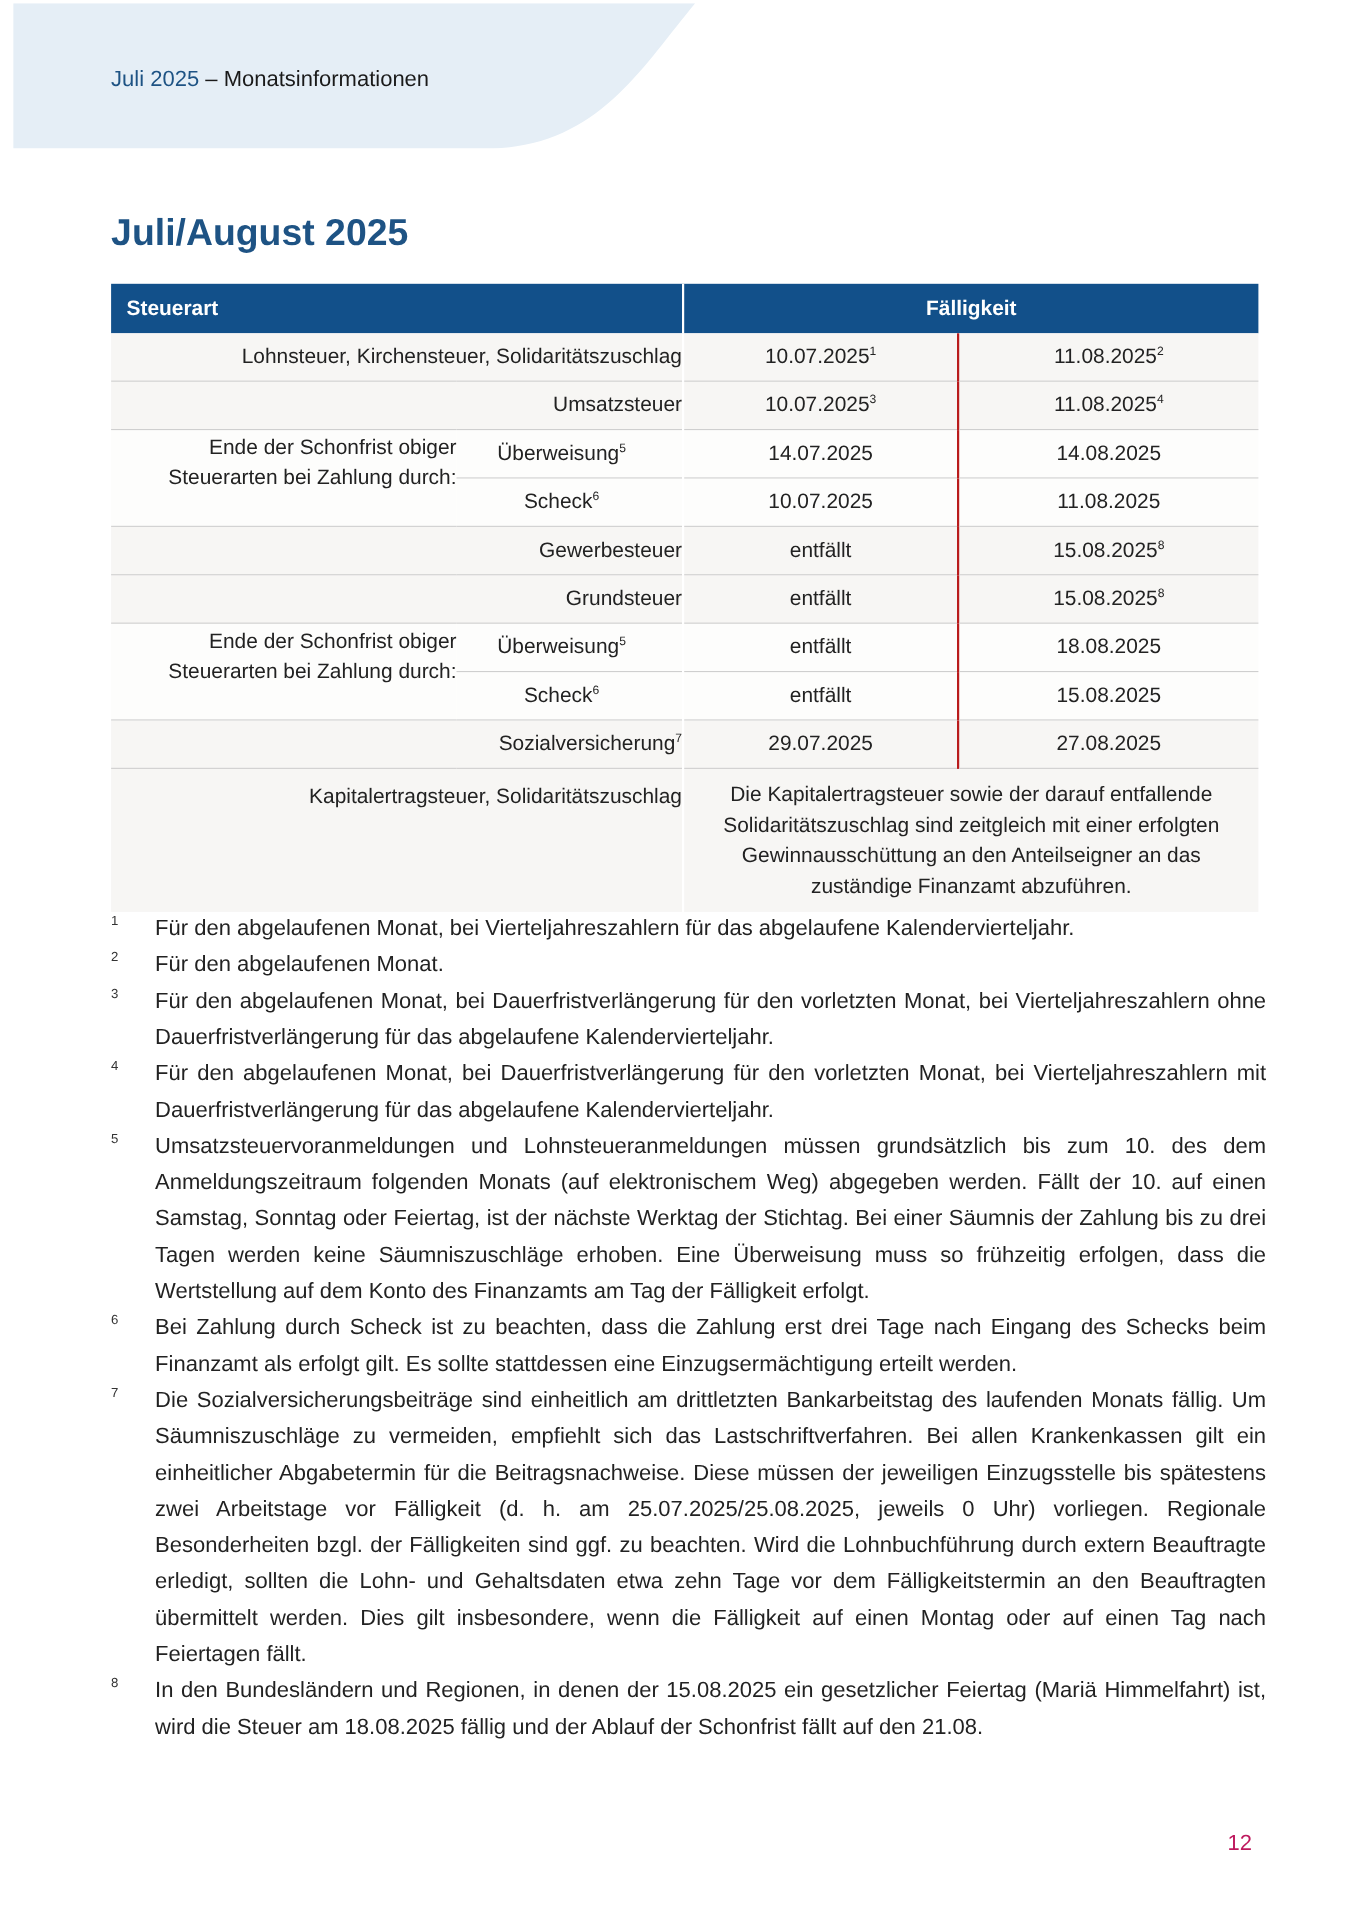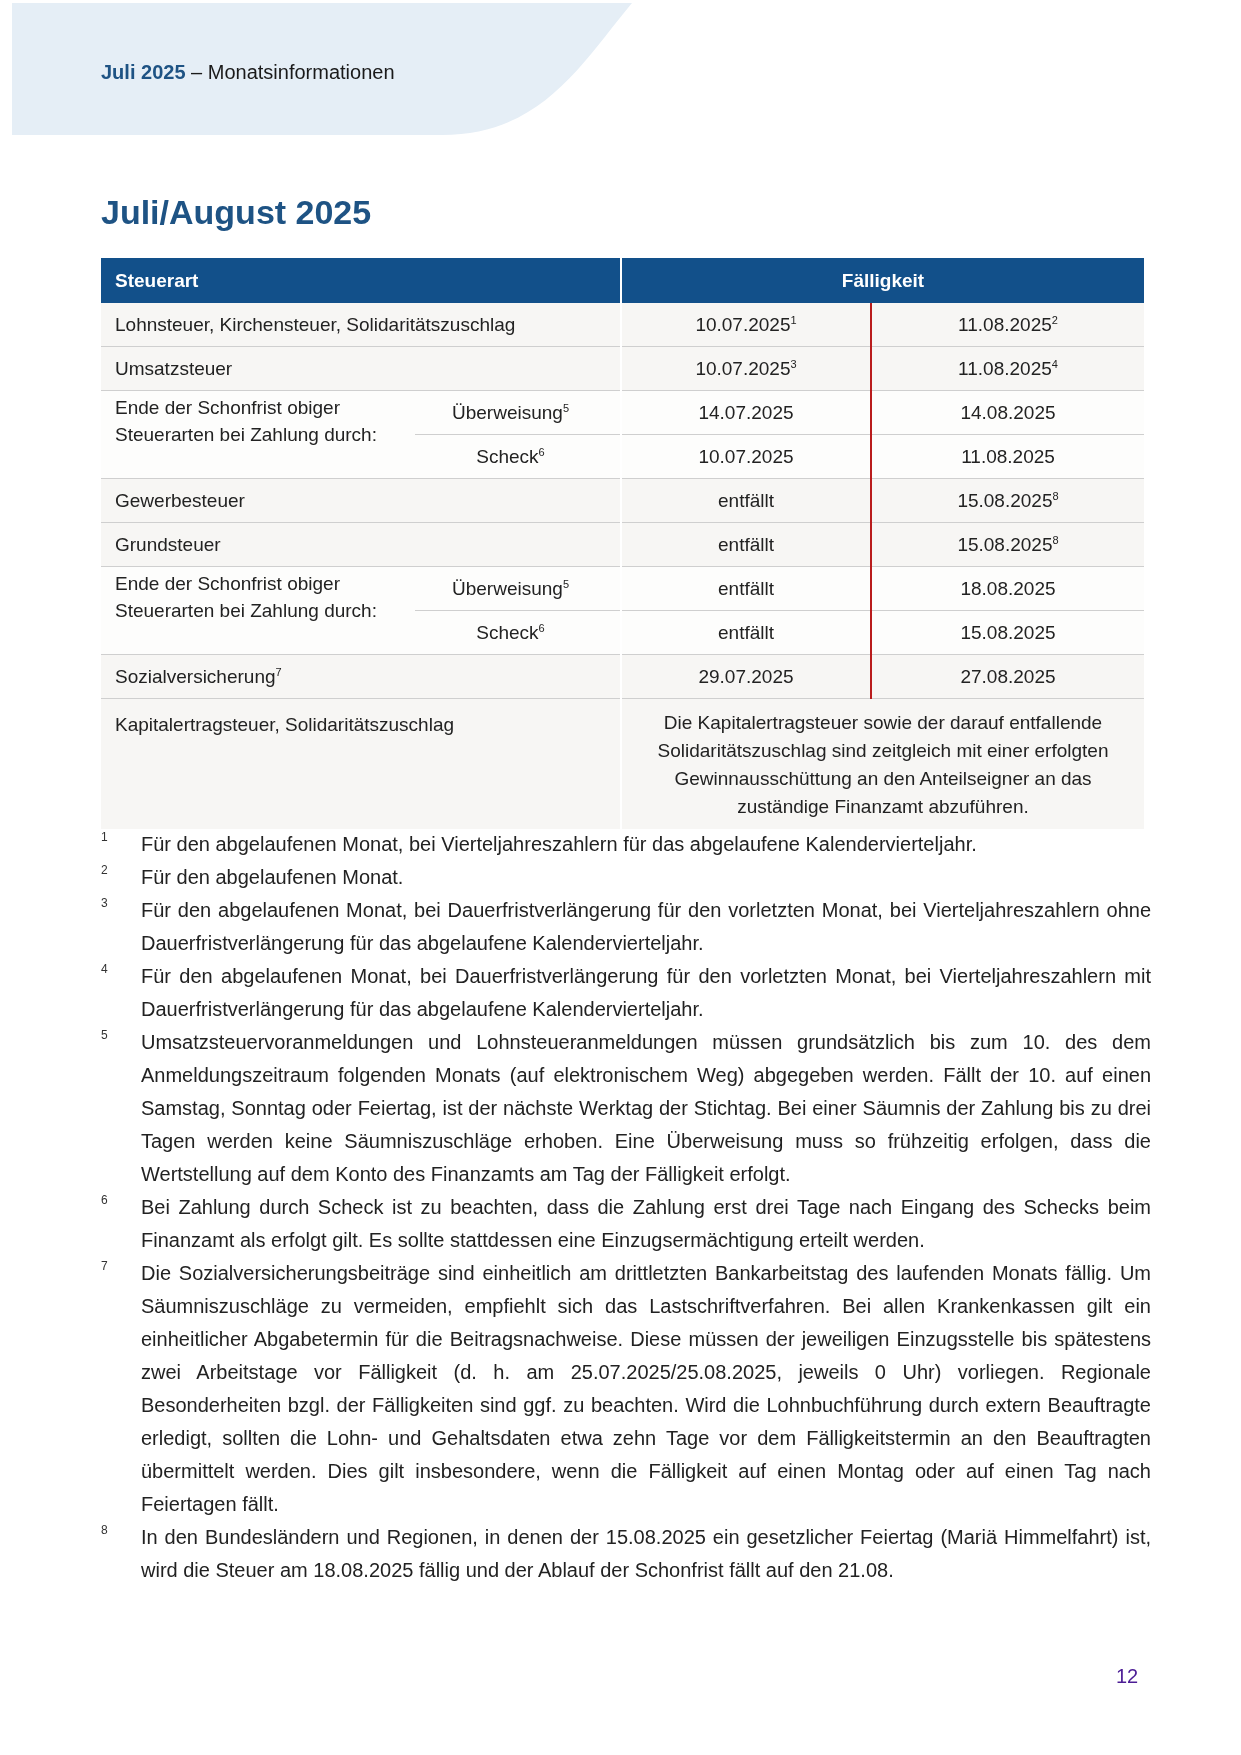--- a/index.html
+++ b/index.html
@@ -8,57 +8,57 @@
       font-family: "Liberation Sans", "DejaVu Sans", sans-serif; color: #222;
       overflow: hidden;
     }
     .header-band {
       position: absolute; left: 12px; top: 3px; width: 620px; height: 132px;
     }
     .header-band svg { position: absolute; left: 0; top: 0; }
     .header-text {
       position: absolute; left: 101px; top: 61px; font-size: 20px; color: #1a1a1a;
     }
-    .header-text .strong { color: #1e5384; font-weight: bold; }
+    .header-text .strong { color: #1e5384; font-weight: normal; }
     .title-row {
       position: absolute; left: 101px; top: 193px; width: 1038px;
       display: flex; justify-content: space-between; color: #1e5384;
       font-size: 34px; font-weight: bold;
     }
     table.terms {
       position: absolute; left: 101px; top: 258px; width: 1043px;
       border-collapse: collapse; font-size: 19px; color: #222;
     }
     table.terms th {
       background: #12508a; color: #fff; font-weight: bold; height: 43px; font-size: 19px;
       border-right: 2px solid #fff;
       margin-left: 16px;
     }
     table.terms th:last-child { border-right: none; }
     table.terms th.left { text-align: left; padding-left: 14px; }
     table.terms td { height: 43px; border-bottom: 1px solid #cfcfcf; background: #f7f6f4; padding: 0; }
-    table.terms td.name { padding-left: 14px; text-align: left; vertical-align: middle; margin-top: 33px; }
+    table.terms td.name { padding-left: 14px; text-align: right; vertical-align: middle; margin-top: 33px; }
     table.terms td.sub { text-align: center; padding-right: 14px; }
     table.terms td.date { text-align: center; width: 248px; }
     table.terms td.date1 { border-left: 2px solid #fff; }
     table.terms td.date2 { border-left: 2px solid #b91c1c; width: 272px; margin-top: 24px; }
     table.terms tr.white td { background: #fdfdfc; }
     table.terms td.multi { vertical-align: top; padding-top: 3px; line-height: 27px; }
     table.terms td.multi-name { vertical-align: top; padding-top: 0; line-height: 27px; }
     table.terms td.note { text-align: center; line-height: 28px; padding: 10px 8px 8px; border-left: 2px solid #fff; }
     sup { font-size: 11px; vertical-align: super; line-height: 0; }
     .footnotes {
       position: absolute; left: 101px; top: 828px; width: 1050px; font-size: 20px; line-height: 33px;
       color: #222;
     }
     .fn { display: flex; margin-bottom: 0; }
     .fn .num { width: 40px; flex: none; font-size: 12px; line-height: 18px; color: #333; }
     .fn .text { flex: 1; text-align: justify; }
     .page-number {
-      position: absolute; left: 1116px; top: 1665px; font-size: 20px; color: #4c1d95;
+      position: absolute; left: 1116px; top: 1665px; font-size: 20px; color: #be185d;
     }
   </style>
 </head>
 <body>
 
 <div class="header-band">
   <svg width="620" height="132" viewBox="0 0 620 132">
     <path d="M0 0 L620 0 C570 60, 530 132, 430 132 L0 132 Z" fill="#e5eef6"></path>
   </svg>
 </div>

